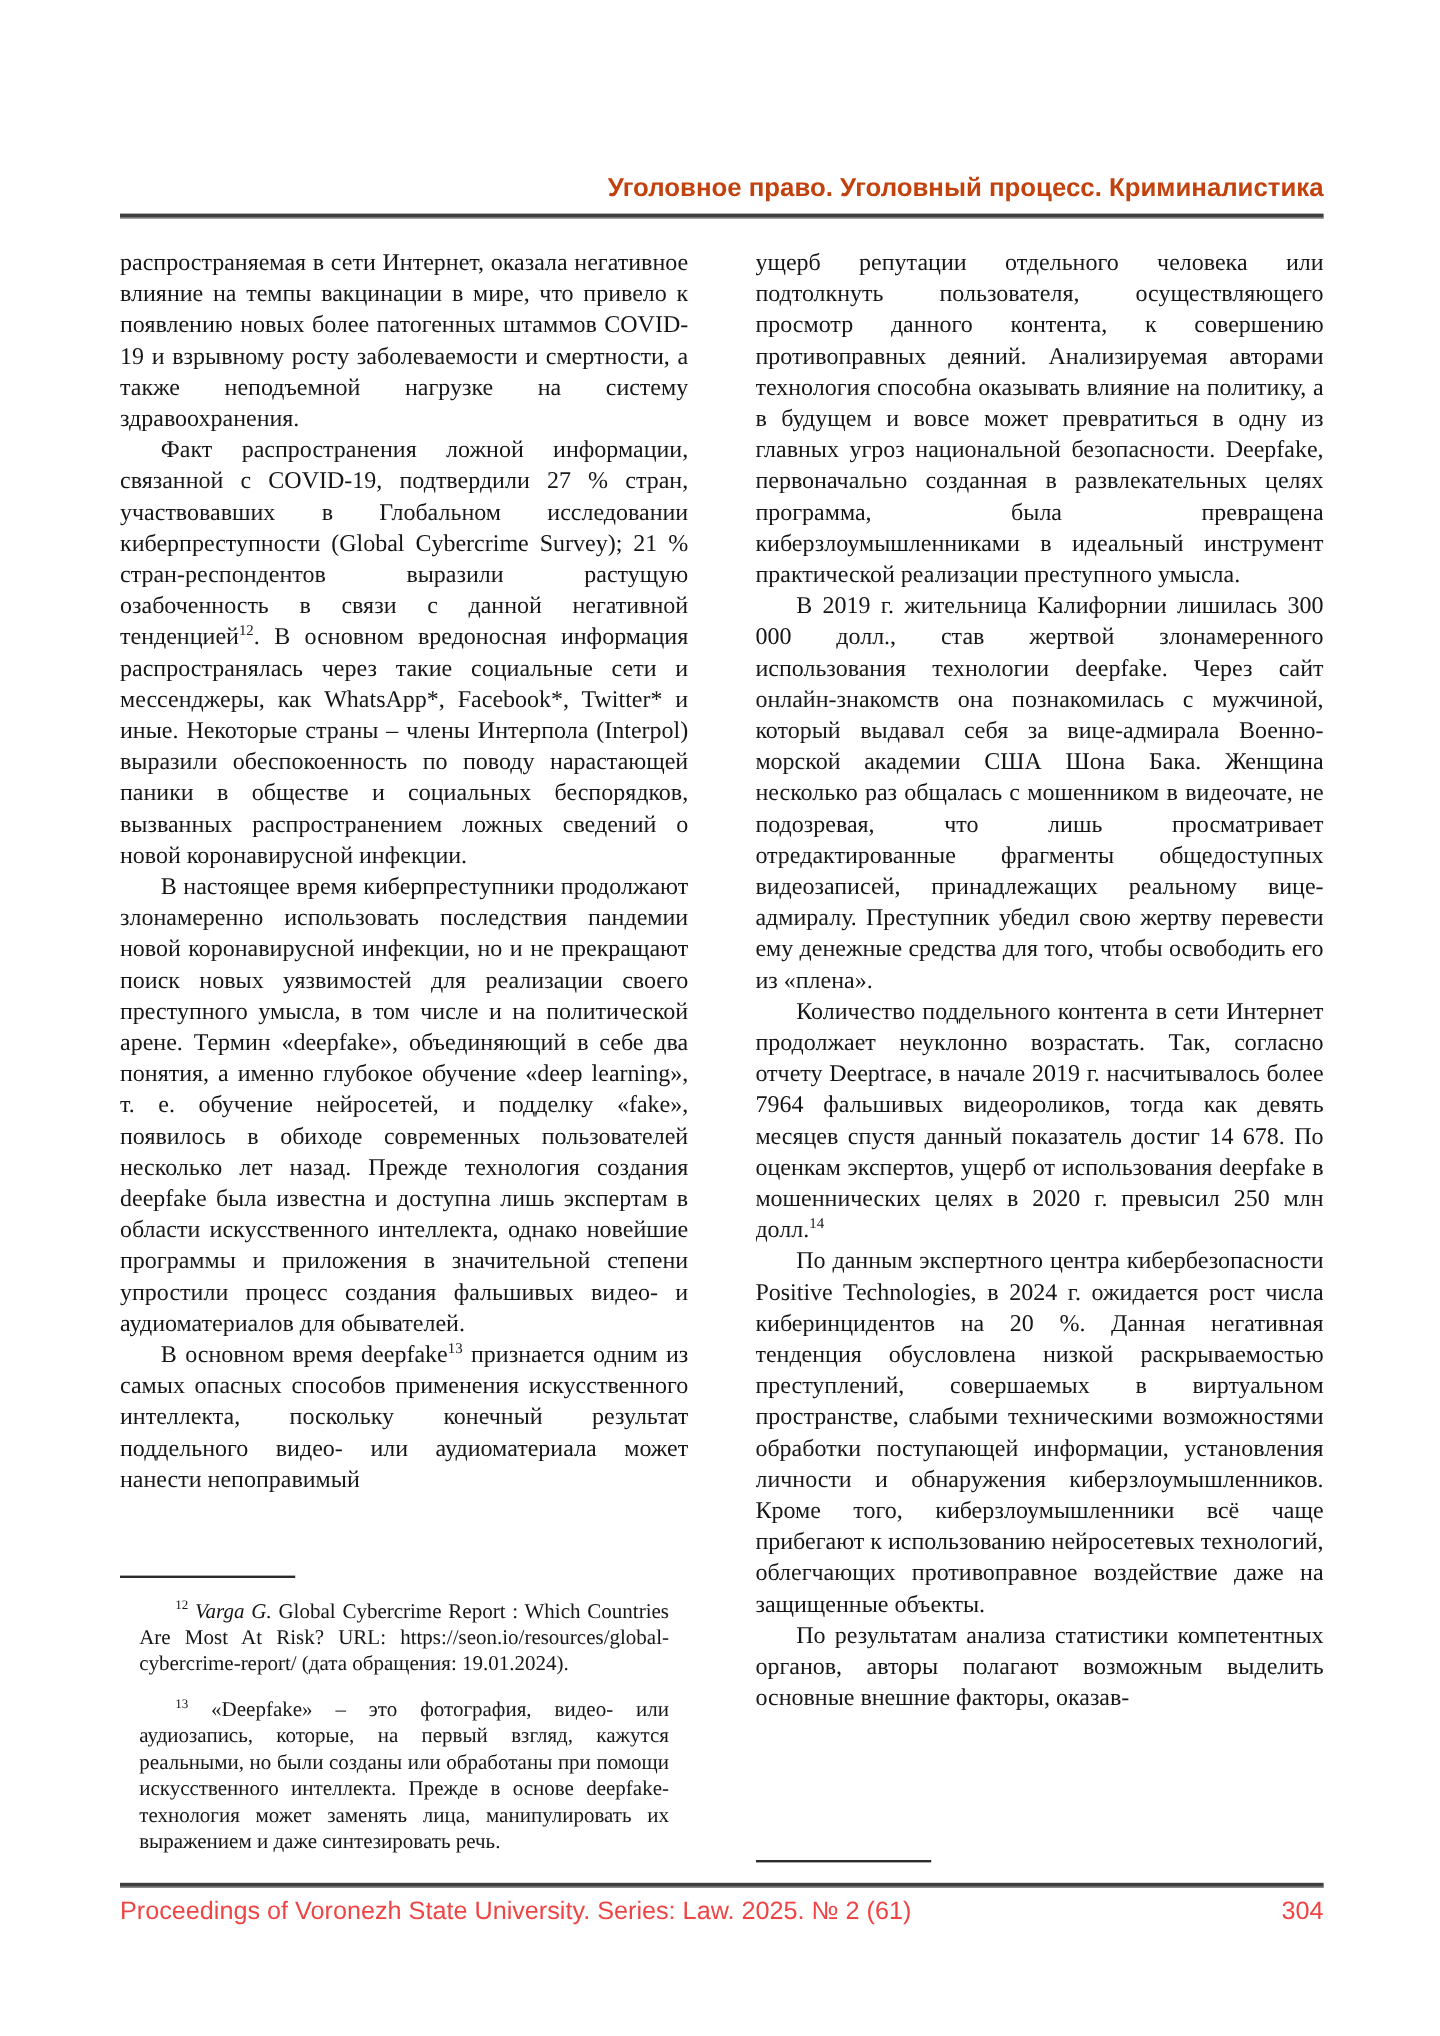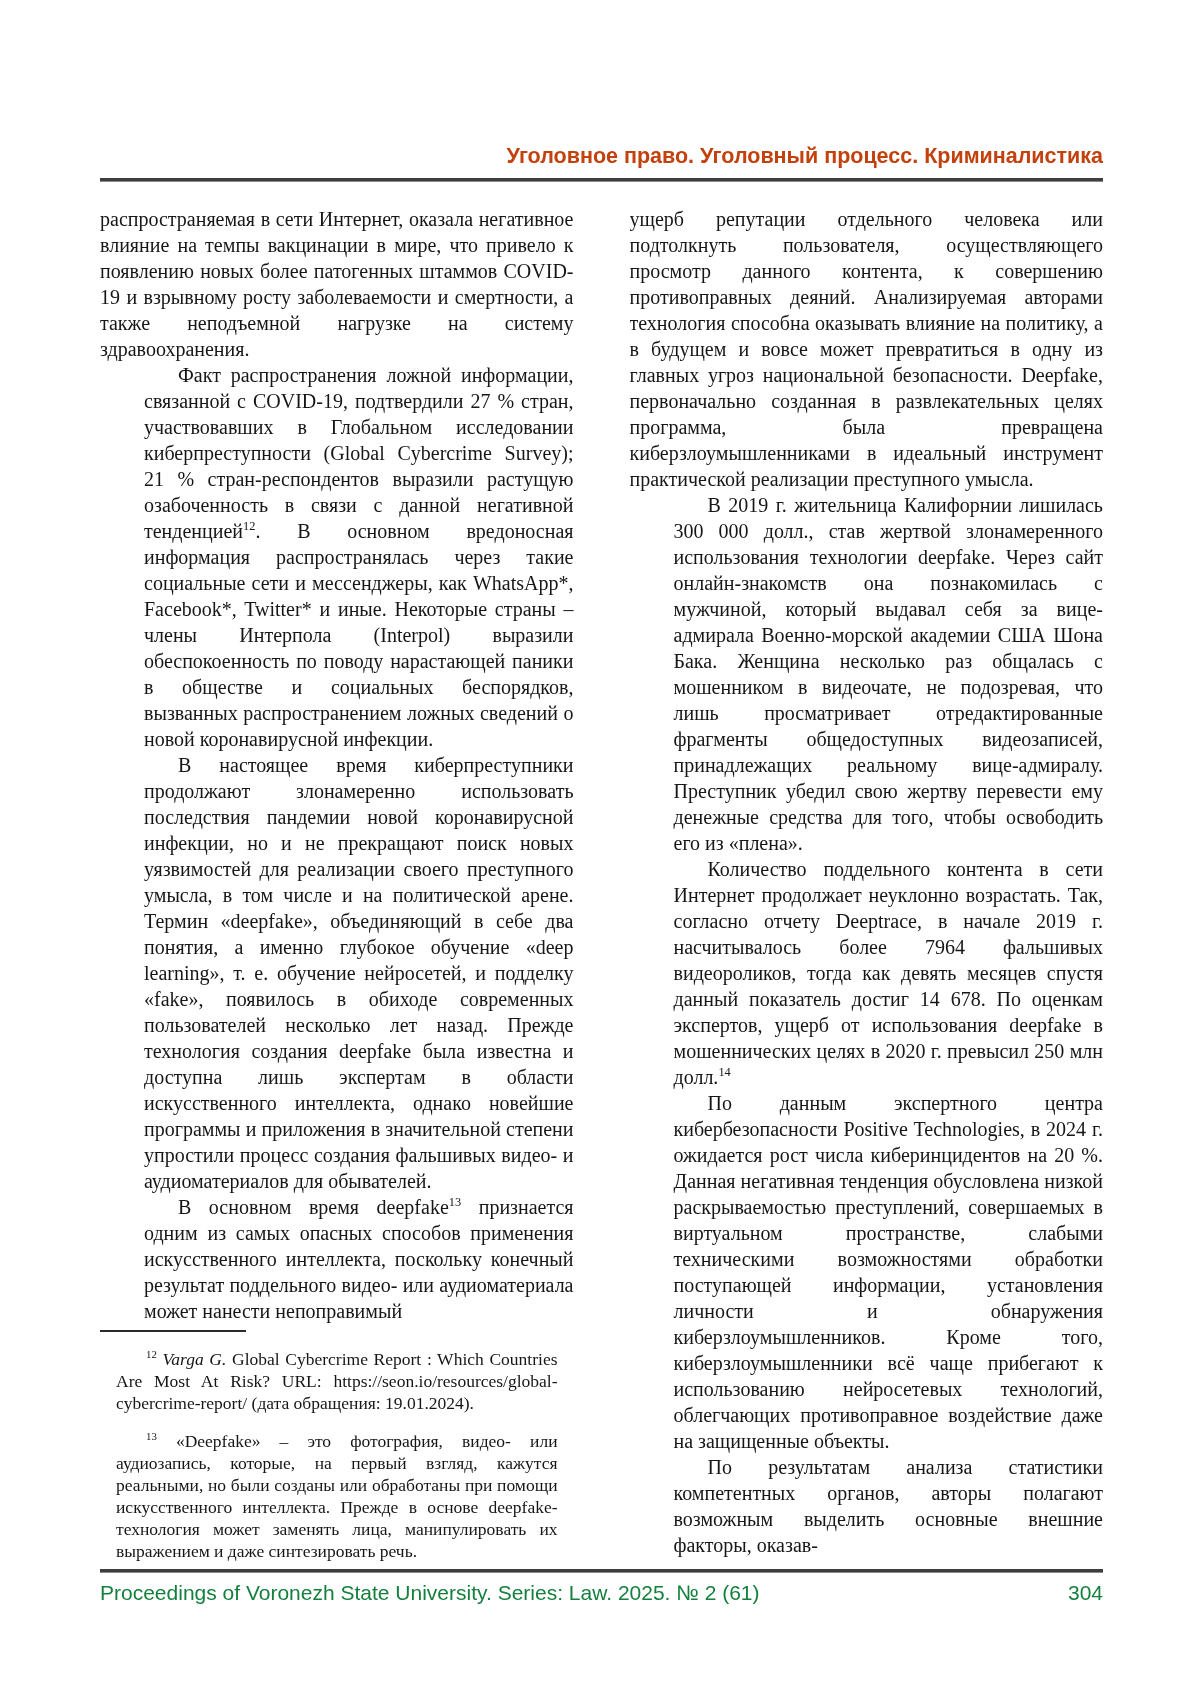--- a/index.html
+++ b/index.html
@@ -41,21 +41,21 @@
     flex-direction: column;
     overflow: hidden;
   }
   .para {
     margin: 0;
     text-align: justify;
     font-size: 20px;
     line-height: 26px;
     hyphens: auto;
   }
-  .para.indent { text-indent: 34px; margin-left: 44px; }
+  .para.indent { text-indent: 34px; }
   .footnotes {
     margin-top: auto;
     padding-top: 6px;
   }
   .fn-rule {
     width: 146px;
     height: 2px;
     background: #2b2b2b;
     margin-bottom: 9px;
   }
@@ -79,21 +79,21 @@
     background: #3e3e3e;
     border-bottom: 1px solid #8a8a8a;
   }
   .footer-row {
     display: flex;
     justify-content: space-between;
     align-items: baseline;
     margin-top: 8px;
     font-family: "Liberation Sans", sans-serif;
     font-size: 21px;
-    color: #15803d;
+    color: #ef4444;
   }
 </style>
 </head>
 <body>
 
 <div class="page">
 
   <div class="header">
     <div class="section-title">Уголовное право. Уголовный процесс. Криминалистика</div>
     <div class="header-rule"></div>

